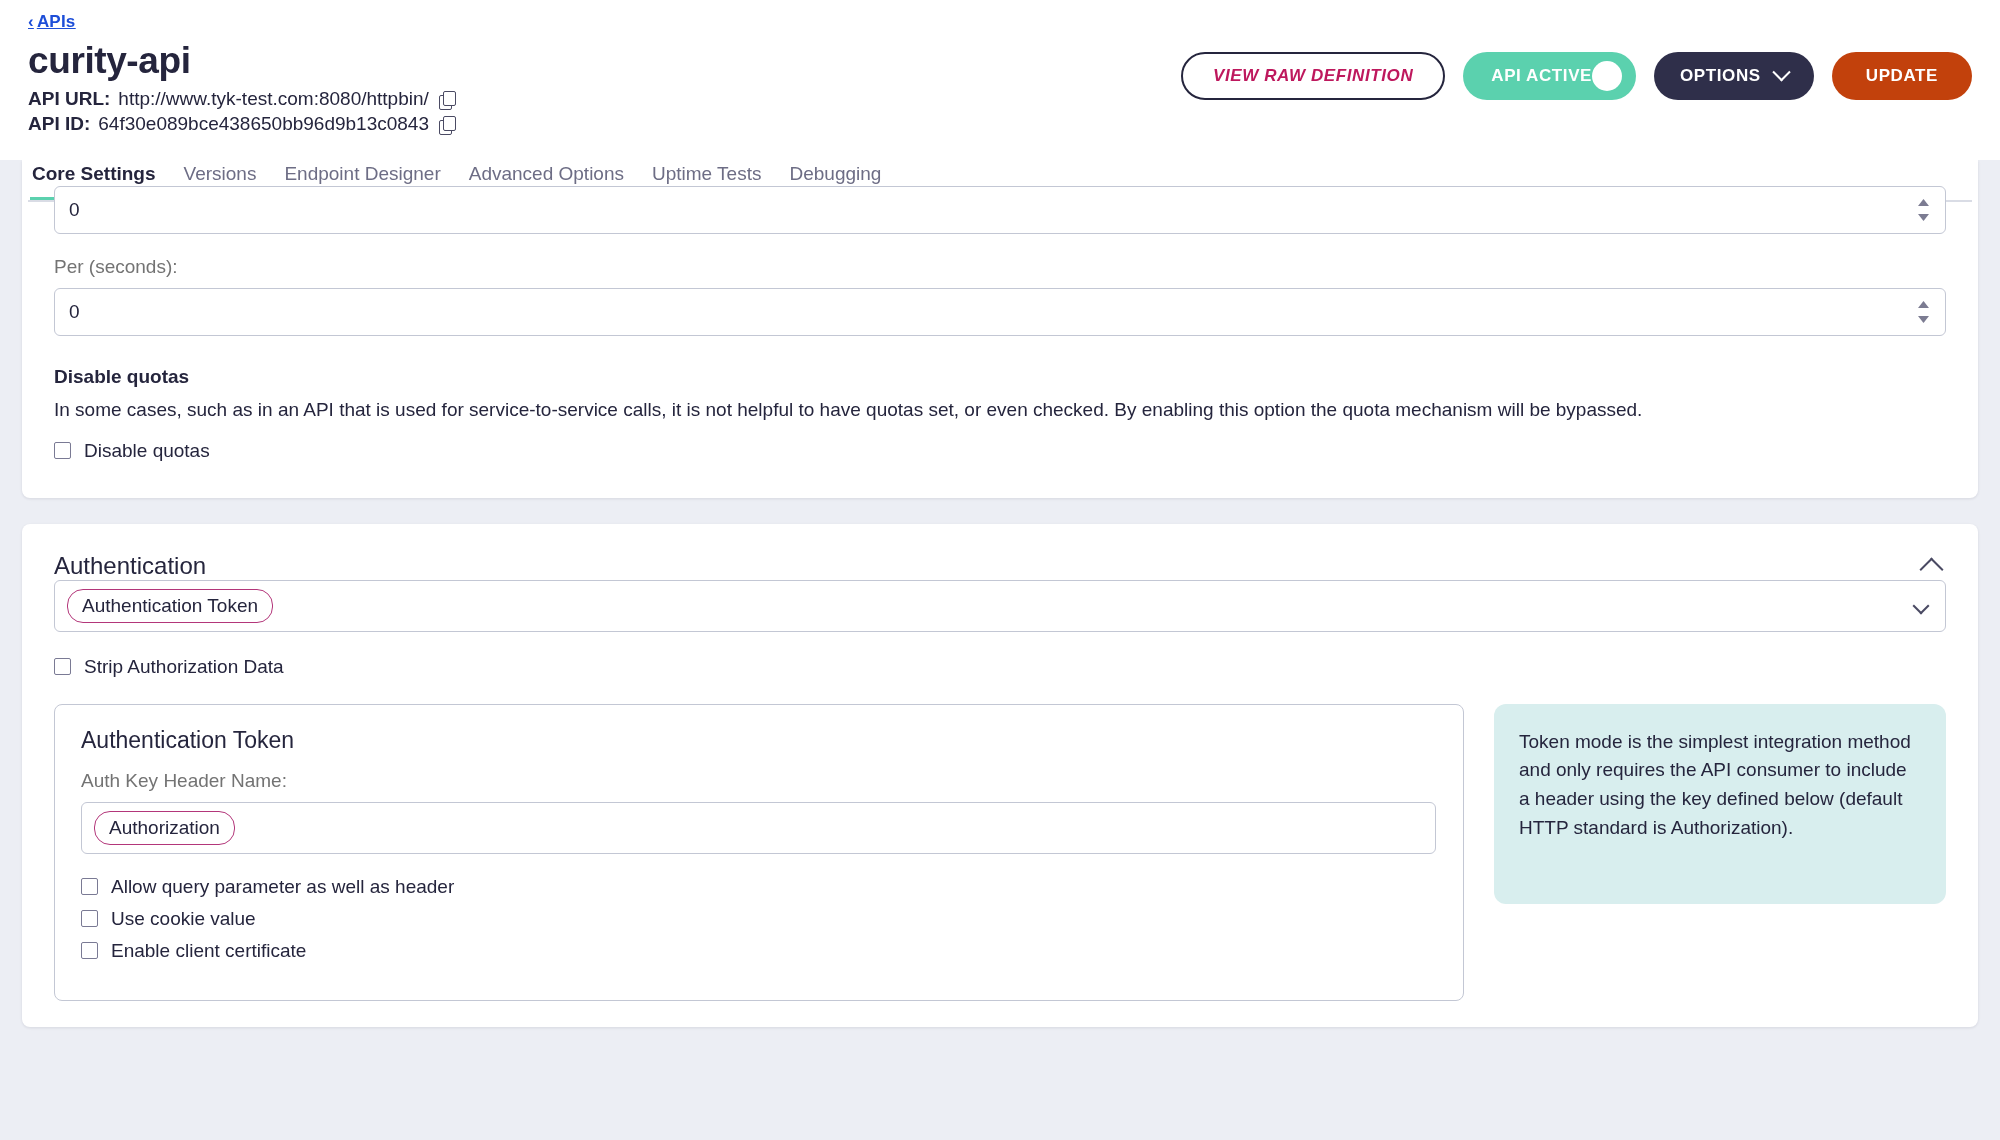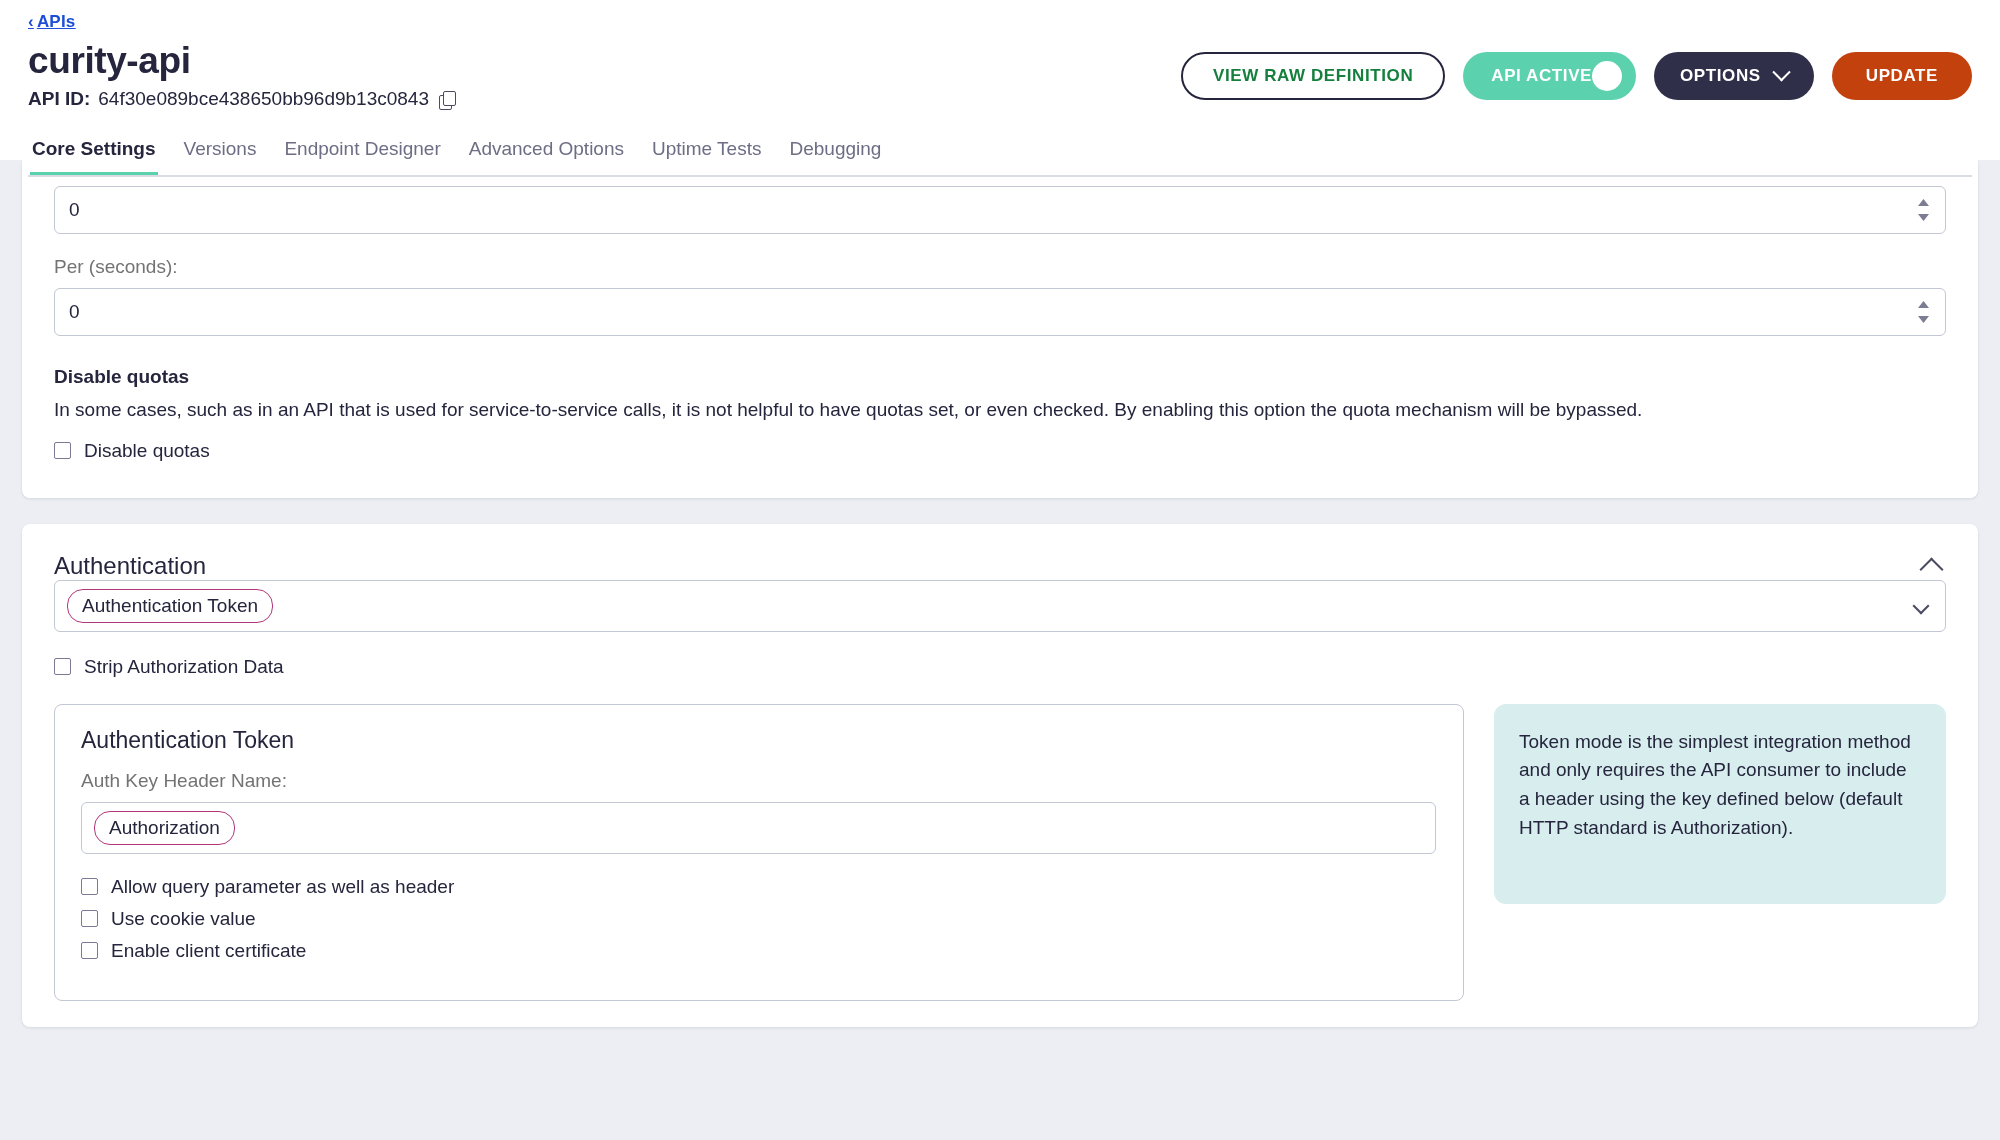--- a/index.html
+++ b/index.html
@@ -90,23 +90,24 @@
     letter-spacing: .6px;
     cursor: pointer;
     font-family: "Liberation Sans", sans-serif;
     display: flex;
     align-items: center;
     justify-content: center;
   }
   .btn-raw {
     background: #fff;
     border: 2px solid #25253d;
-    color: #15803d;
+    color: #be185d;
     height: 48px;
     padding: 9px 30px;
+    font-style: italic;
   }
   .btn-active {
     background: #5bd1ae;
     color: #ffffff;
     height: 48px;
     padding: 0 14px 0 28px;
   }
   .toggle-knob {
     width: 30px; height: 30px;
     border-radius: 50%;
@@ -350,20 +351,25 @@
 <div class="page">
 
   <div class="header">
 
     <a class="breadcrumb" href="#">
       <span class="chev">‹</span><span class="label">APIs</span>
     </a>
 
     <div class="api-title">curity-api</div>
 
+    <div class="meta-line">
+      <span class="k">API URL:</span>
+      <span>http://www.tyk-test.com:8080/httpbin/</span>
+      <span class="copy-icon"></span>
+    </div>
 
     <div class="meta-line">
       <span class="k">API ID:</span>
       <span>64f30e089bce438650bb96d9b13c0843</span>
       <span class="copy-icon"></span>
     </div>
 
     <div class="header-actions">
       <button class="btn btn-raw">VIEW RAW DEFINITION</button>
       <div class="btn btn-active">

